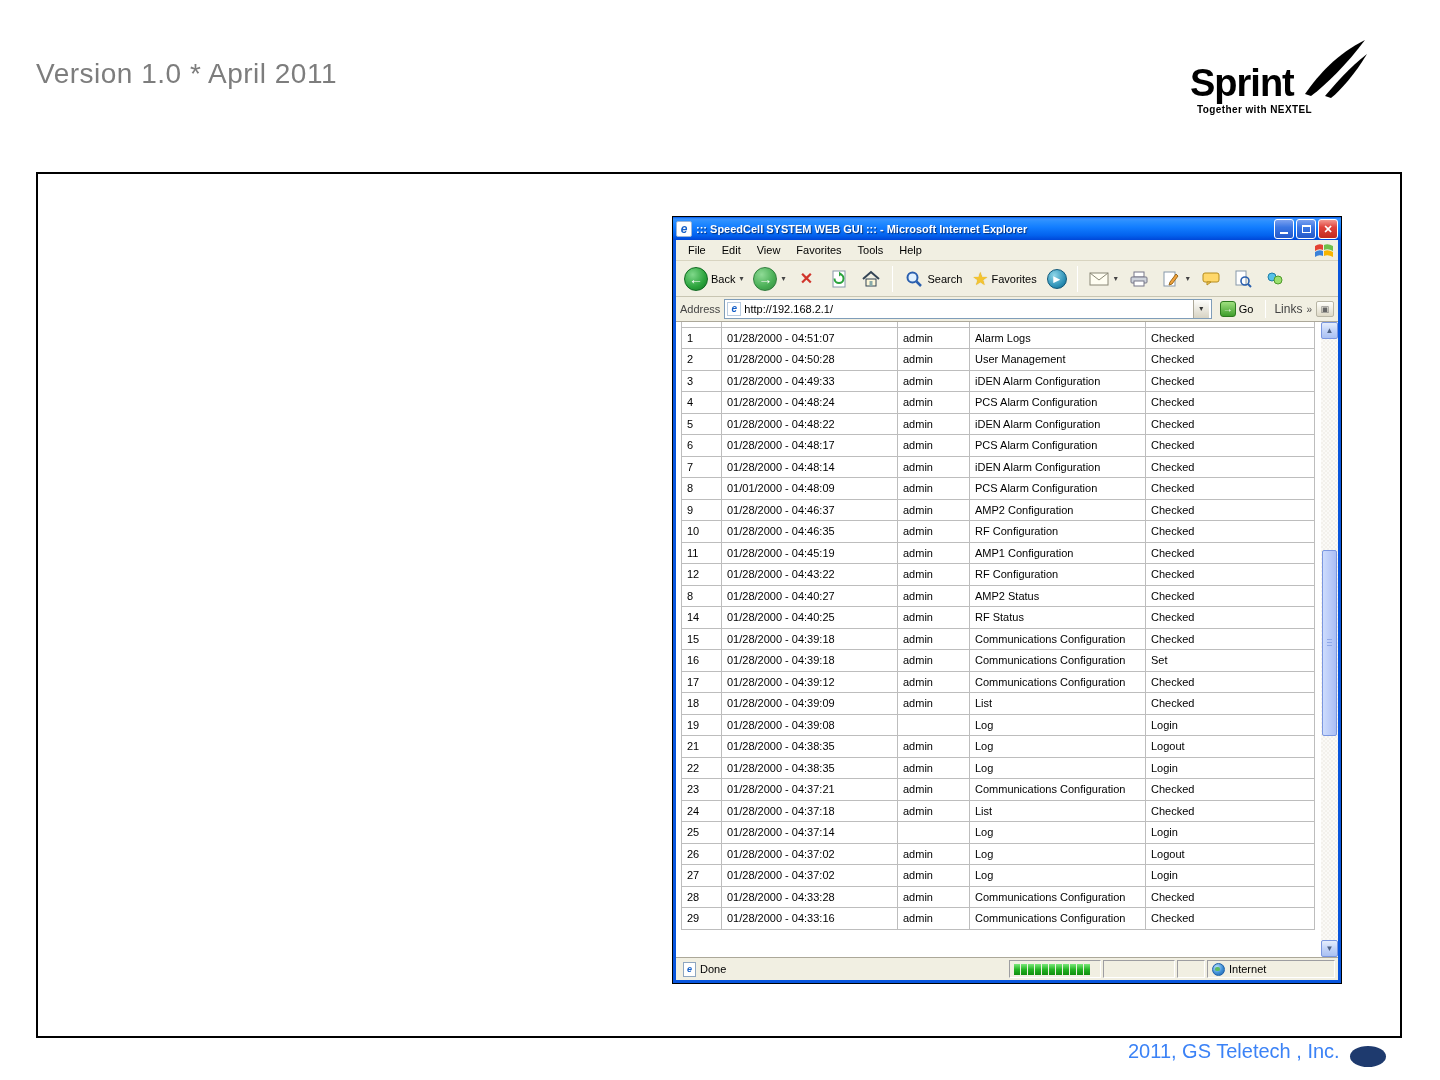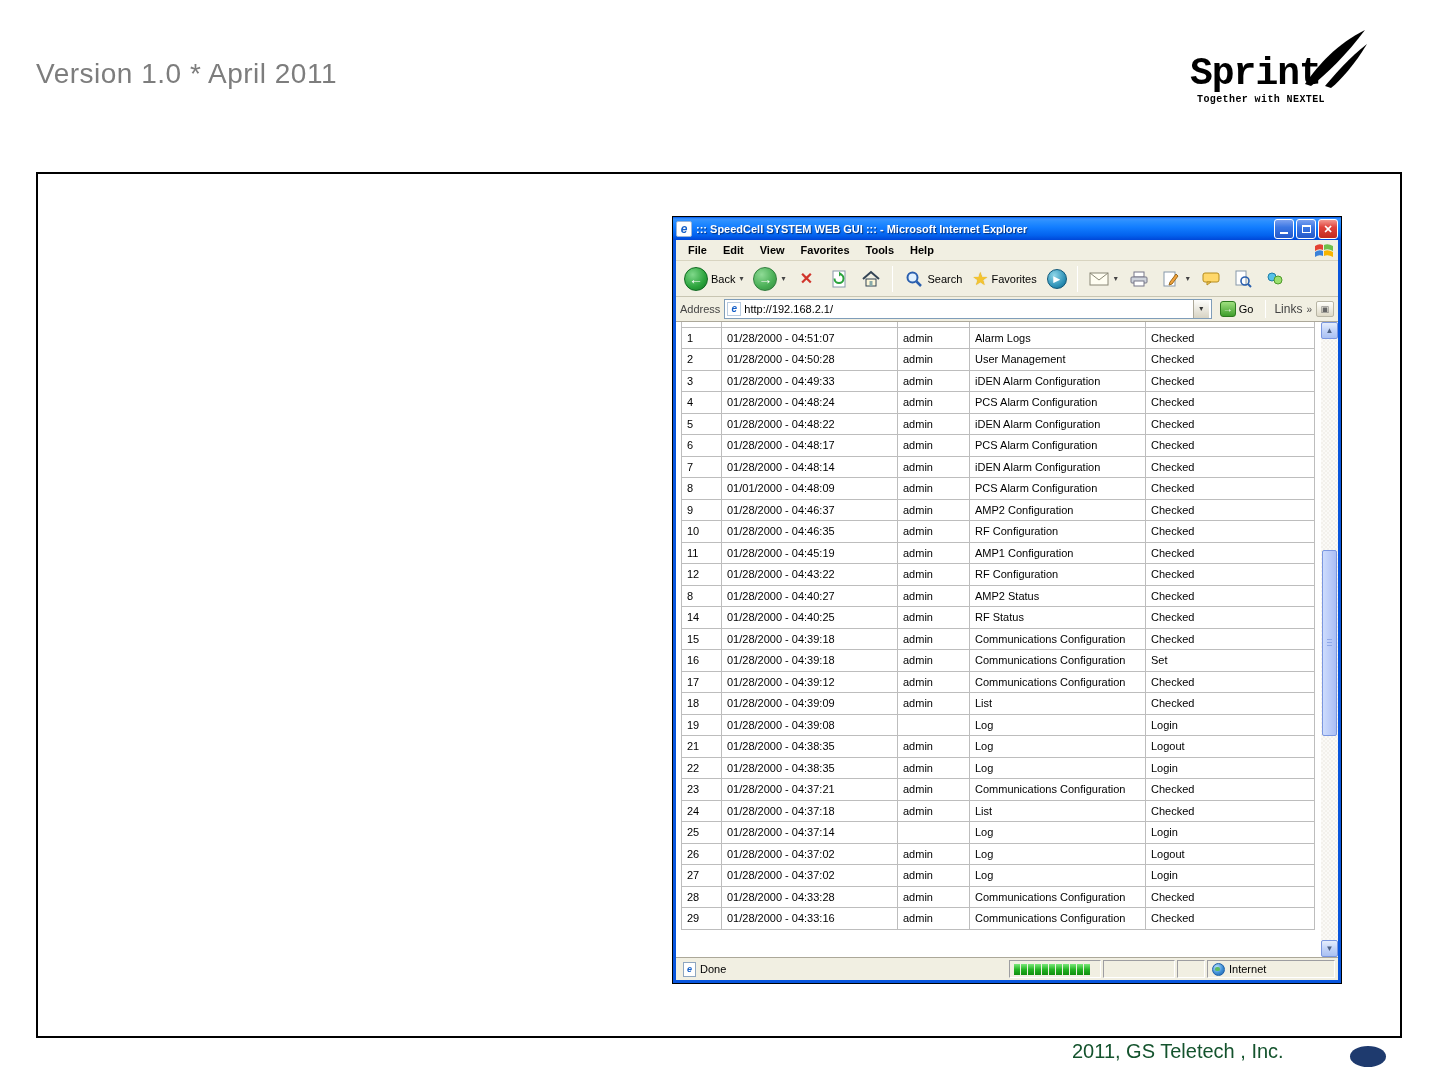--- a/index.html
+++ b/index.html
@@ -1,23 +1,23 @@
 <!DOCTYPE html>
 <html><head>
 <meta charset="utf-8">
 <style>
   * { margin:0; padding:0; box-sizing:border-box; }
   html,body { width:1440px; height:1080px; background:#ffffff; font-family:"Liberation Sans", sans-serif; position:relative; overflow:hidden; }
 
   
   .version-text { position:absolute; left:36px; top:58px; font-size:28px; color:#7d7d7d; letter-spacing:0.5px; }
-  .footer-text  { position:absolute; left:1072px; top:1040px; font-size:20px; color:#14532d; }
+  .footer-text  { position:absolute; left:1128px; top:1040px; font-size:20px; color:#3b82f6; }
   .footer-dot   { position:absolute; left:1350px; top:1046px; width:36px; height:21px; background:#1e3a6e; border-radius:50%; }
 
-  .sprint-logo { position:absolute; left:1185px; top:28px; width:200px; height:80px;font-family:Liberation Mono, monospace; }
+  .sprint-logo { position:absolute; left:1185px; top:38px; width:200px; height:80px; }
   .sprint-word { position:absolute; left:5px; top:24px; font-size:38px; font-weight:bold; color:#000; letter-spacing:-1px; }
   .sprint-swoosh { position:absolute; left:118px; top:0px; }
   .sprint-tagline { position:absolute; left:12px; top:66px; font-size:10px; font-weight:bold; color:#000; letter-spacing:0.4px; }
 
   .outer-box { position:absolute; left:36px; top:172px; width:1366px; height:866px; border:2px solid #000; background:#fff; }
 
   
   .ie-window { position:absolute; left:672px; top:216px; width:670px; height:768px; background:#ece9d8; border:1px solid #000;
                display:flex; flex-direction:column; }
   .ie-frame { flex:1; display:flex; flex-direction:column; border-left:3px solid #0855dd; border-right:3px solid #0855dd; border-bottom:3px solid #0855dd; }
@@ -25,21 +25,21 @@
   .titlebar { height:23px; flex:0 0 23px; display:flex; align-items:center; padding:0 3px;
               background:linear-gradient(180deg,#0058ee 0%,#3a93ff 8%,#288eff 20%,#127dff 45%,#0362ee 80%,#0047d8 100%); }
   .title-icon { width:16px; height:16px; background:#fff; border:1px solid #9db6d8; border-radius:2px; color:#1660c8; font-weight:bold; font-size:12px; line-height:14px; text-align:center; font-style:italic; margin-right:4px; }
   .title-text { flex:1; color:#fff; font-size:11px; font-weight:bold; text-shadow:1px 1px 1px #00317e; white-space:nowrap; overflow:hidden; }
   .win-btn { width:20px; height:20px; margin-left:2px; border:1px solid #fff; border-radius:3px; color:#fff; font-size:11px; font-weight:bold; line-height:18px; text-align:center;
              background:linear-gradient(180deg,#7ba1ef 0%,#3b77e4 40%,#2458c8 100%); }
   .win-btn.close { background:linear-gradient(180deg,#f3988f 0%,#e0433c 40%,#c22a1f 100%); }
   .win-btn .max-glyph { display:inline-block; width:9px; height:8px; border:1px solid #fff; border-top-width:2px; margin-top:5px; }
   .win-btn .min-glyph { display:inline-block; width:8px; height:2px; background:#fff; margin-top:12px; }
 
-  .menubar { height:21px; flex:0 0 21px; background:#f1efe2; border-bottom:1px solid #d8d4c0; display:flex; align-items:center; padding-left:4px;font-weight:bold; }
+  .menubar { height:21px; flex:0 0 21px; background:#f1efe2; border-bottom:1px solid #d8d4c0; display:flex; align-items:center; padding-left:4px; }
   .menu-item { font-size:11px; color:#000; padding:0 8px; line-height:20px; }
   .menubar-spacer { flex:1; }
   .win-flag { width:20px; height:18px; margin-right:4px; }
 
   .toolbar { height:36px; flex:0 0 36px; background:#f1efe2; border-bottom:1px solid #c8c5b2; display:flex; align-items:center; padding:0 4px; gap:2px; }
   .tb-btn { display:flex; align-items:center; gap:3px; padding:2px 4px; border-radius:3px; font-size:11px; color:#000; }
   .tb-circle { width:24px; height:24px; border-radius:50%; display:flex; align-items:center; justify-content:center; color:#fff; font-size:14px; font-weight:bold;
                background:radial-gradient(circle at 35% 30%, #7fd88a, #2ba33c 60%, #157426 100%); border:1px solid #0f6a20; }
   .tb-circle.dim { opacity:0.85; }
   .drop { font-size:8px; color:#444; margin-left:1px; }

